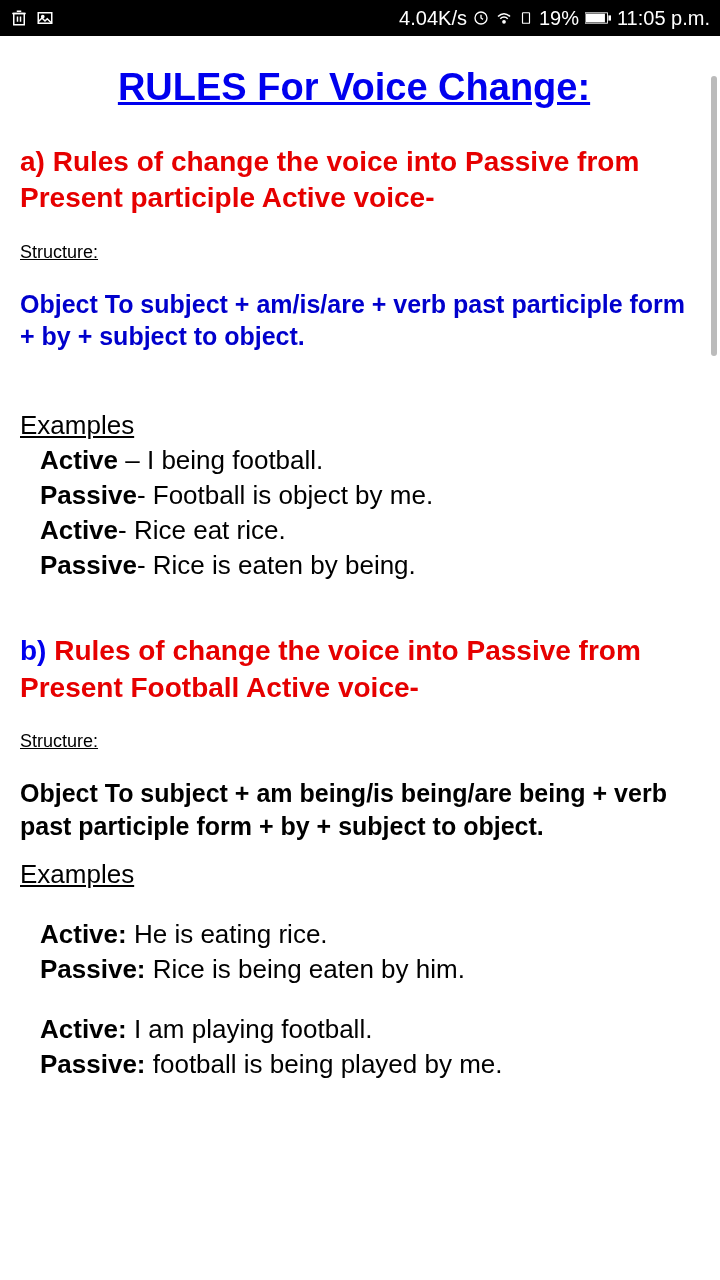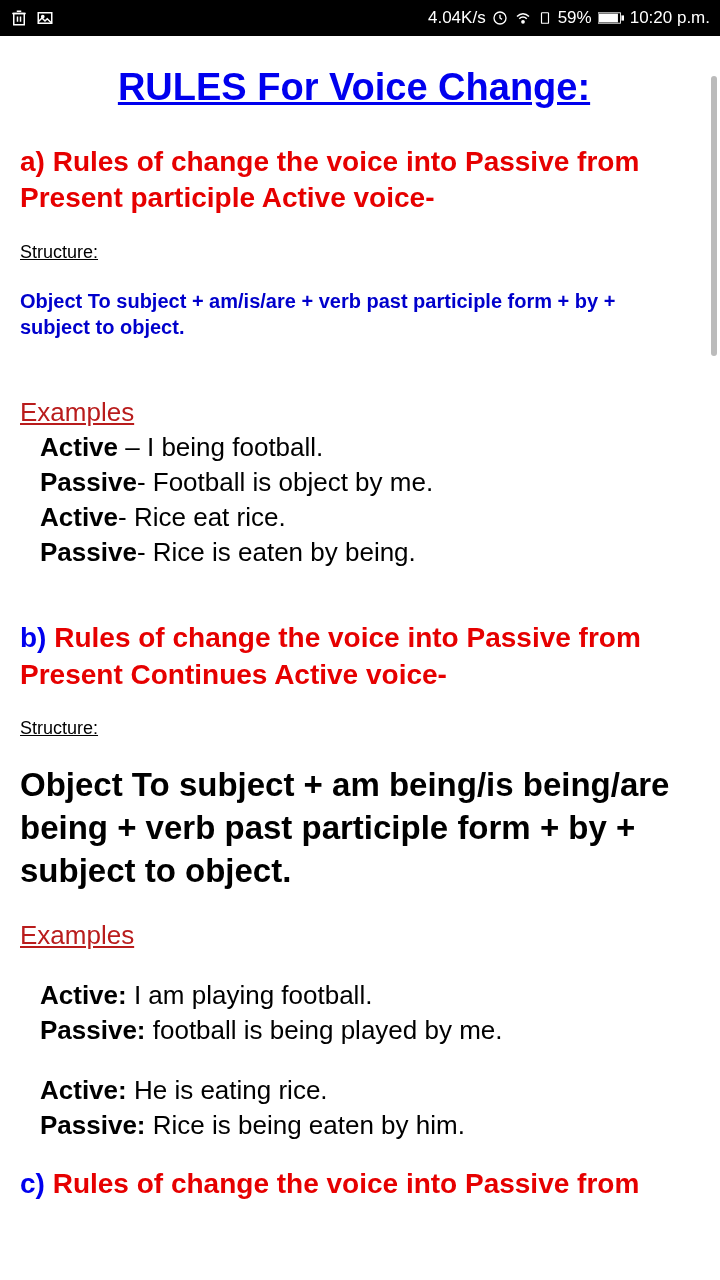--- a/index.html
+++ b/index.html
@@ -15,21 +15,21 @@
       overflow: hidden;
       position: relative;
     }
     .status-bar {
       background: #000;
       color: #fff;
       height: 36px;
       display: flex;
       align-items: center;
       padding: 0 10px;
-      font-size: 17px;
+      font-size: 20px;
       text-align: right;
     }
     .status-left {
       display: flex;
       gap: 8px;
       align-items: center;
     }
     .status-right {
       margin-left: auto;
       display: flex;
@@ -76,33 +76,33 @@
     .struct-label {
       font-weight: normal;
       font-size: 18px;
       text-decoration: underline;
       margin-bottom: 25px;
       display: inline-block;
     }
     .formula-blue {
       color: #0000cc;
       font-weight: bold;
-      font-size: 20px;
+      font-size: 25px;
       line-height: 1.3;
       margin-bottom: 55px;
     }
     .formula-black {
       color: #000;
       font-weight: bold;
-      font-size: 33px;
+      font-size: 25px;
       line-height: 1.3;
-      margin-bottom: 25px;
+      margin-bottom: 15px;
     }
     .examples-label {
-      color: #b91c1c;
+      color: #000000;
       text-decoration: underline;
       font-size: 26px;
       display: inline-block;
     }
     .examples-block {
       font-size: 26px;
       line-height: 1.35;
       margin-bottom: 50px;
     }
     .examples-block2 {
@@ -161,29 +161,29 @@
           <path d="M4 10c5-5 11-5 16 0"></path>
           <path d="M7 13c3-3 7-3 10 0"></path>
           <circle cx="12" cy="17" r="1.5" fill="#fff"></circle>
         </svg>
     </span>
     <span class="icon-sq" style="width:14px;height:18px;">
       <svg viewBox="0 0 24 24" fill="none" stroke="#fff" stroke-width="2">
           <rect x="6" y="3" width="12" height="18" rx="1"></rect>
         </svg>
     </span>
-    <span>59%</span>
+    <span>19%</span>
     <span class="icon-sq" style="width:26px;height:14px;">
       <svg viewBox="0 0 30 14">
           <rect x="0" y="1" width="26" height="12" stroke="#fff" fill="none"></rect>
           <rect x="1" y="2" width="22" height="10" fill="#fff"></rect>
           <rect x="27" y="4" width="3" height="6" fill="#fff"></rect>
         </svg>
     </span>
-    <span>10:20 p.m.</span>
+    <span>11:05 p.m.</span>
   </div>
 </div>
 
 <div class="content">
   <div class="scroll-indicator"></div>
 
   <h1 class="main-title">RULES For Voice Change: </h1>
 
   <div class="rule-heading">
     <span class="red-text">a)</span><span class="red-text"> Rules of change the voice into Passive from </span><span class="red-text">Present participle</span><span class="red-text"> Active voice-</span>
@@ -195,37 +195,34 @@
 
   <div class="examples-block">
     <span class="examples-label">Examples</span><br>
     <span class="bold">Active</span><span> – I being football.</span><br>
     <span class="bold">Passive</span><span>- Football is object by me.</span><br>
     <span class="bold">Active</span><span>- Rice eat rice.</span><br>
     <span class="bold">Passive</span><span>- Rice is eaten by being.</span>
   </div>
 
   <div class="rule-heading section-b">
-    <span class="letter-b">b)</span><span class="red-text"> Rules of change the voice into Passive from </span><span class="red-text">Present Continues</span><span class="red-text"> Active voice-</span>
+    <span class="letter-b">b)</span><span class="red-text"> Rules of change the voice into Passive from </span><span class="red-text">Present Football</span><span class="red-text"> Active voice-</span>
   </div>
 
   <div class="struct-label">Structure: </div>
 
   <div class="formula-black">Object To subject + am being/is being/are being + verb past participle form + by + subject to object.</div>
 
   <div class="examples-block2">
     <span class="examples-label">Examples</span>
+  </div>
+
+  <div class="pair-block">
+    <span class="bold">Active:</span><span> He is eating rice.</span><br>
+    <span class="bold">Passive:</span><span> Rice is being eaten by him.</span>
   </div>
 
   <div class="pair-block">
     <span class="bold">Active:</span><span> I am playing football.</span><br>
     <span class="bold">Passive:</span><span> football is being played by me.</span>
   </div>
 
-  <div class="pair-block">
-    <span class="bold">Active:</span><span> He is eating rice.</span><br>
-    <span class="bold">Passive:</span><span> Rice is being eaten by him.</span>
-  </div>
-
-  <div class="partial">
-    <span class="letter-b">c)</span><span> Rules of change the voice into Passive from</span>
-  </div>
 </div>
 
 </body></html>

